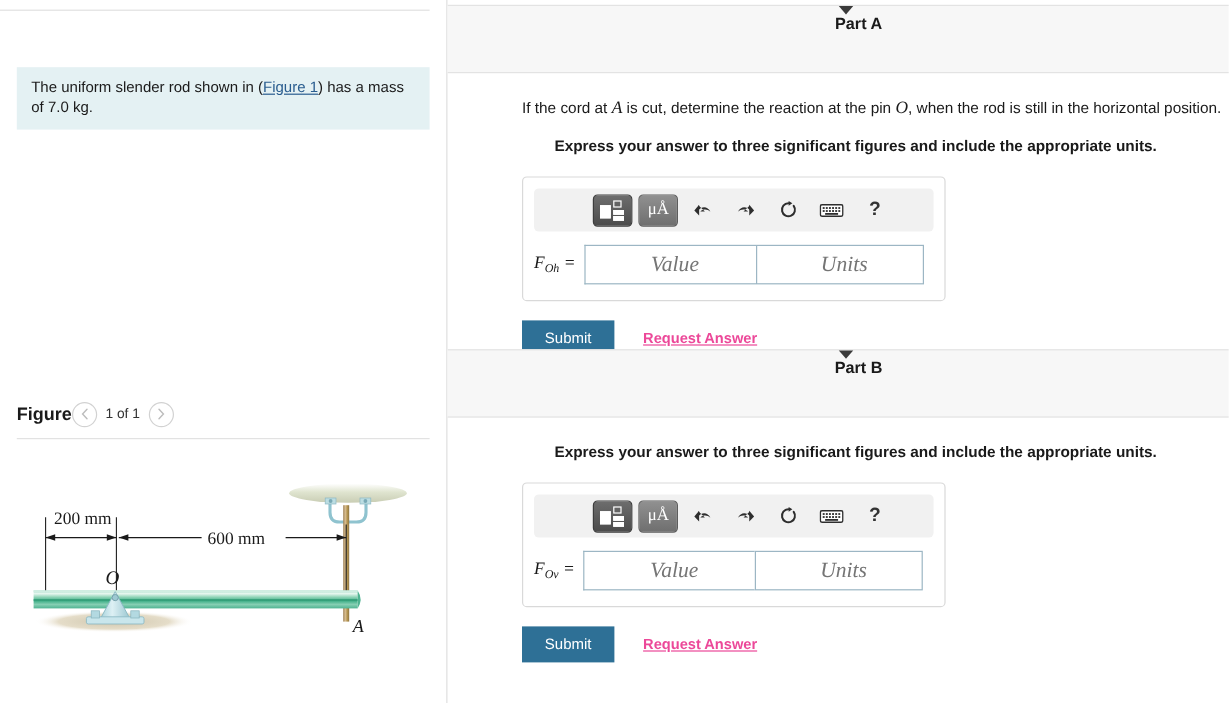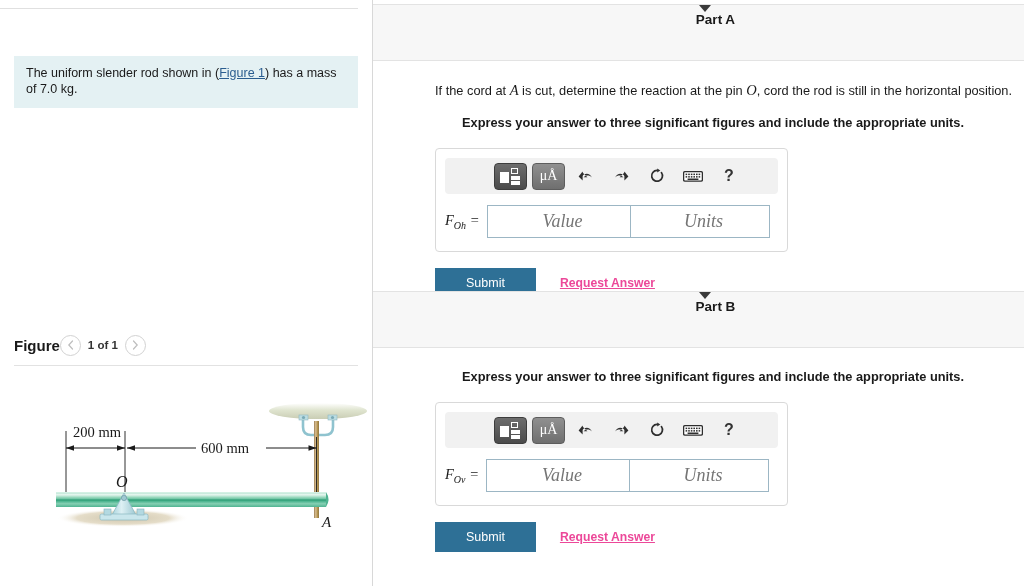--- a/index.html
+++ b/index.html
@@ -45,35 +45,35 @@
   .figure-header {
     position: absolute;
     left: 14px; top: 330px;
     width: 344px;
     height: 30px;
     display: flex; align-items: center; justify-content: flex-start;
   }
   .figure-title {
     font-size: 15px; font-weight: bold; color: #1a1a1a;
   }
-  .fig-pager { display: flex; align-items: center; gap: 7px; font-weight: bold; }
+  .fig-pager { display: flex; align-items: center; gap: 7px; }
   .pager-circle {
     width: 21px; height: 21px; border-radius: 50%;
     border: 1px solid #d2d2d2; background: #fff;
     display: flex; align-items: center; justify-content: center;
     color: #b8b8b8; font-size: 11px; line-height: 1;
     cursor: pointer;
   }
   .pager-count { font-size: 11.5px; color: #333; }
   .figure-rule {
     position: absolute; left: 14px; top: 365px; width: 344px; height: 1px;
     background: #e2e2e2;
   }
   .figure-canvas {
-    position: absolute; left: 0px; top: 375px; width: 297px; height: 211px; padding-left: 28px;
+    position: absolute; left: 0px; top: 375px; width: 297px; height: 211px;
   }
 
   
   .right-pane {
     width: 651px; height: 586px; position: relative; background: #fff;
     flex: 0 0 651px;
   }
   .part-section { position: absolute; left: 0; width: 651px; }
   .part-header {
     background: #f7f7f7;
@@ -184,21 +184,21 @@
   .ans-value { width: 143px; border-right: none; }
   .ans-units { width: 140px; }
 
   .submit-row { display: flex; align-items: center; margin-top: 16px; }
   .submit-btn {
     background: #2e7096;
     color: #fff;
     border: none;
     font-size: 12.5px;
     font-family: "Liberation Sans", sans-serif;
-    padding: 8px 31px;
+    padding: 8px 19px;
     cursor: pointer;
   }
   .request-link {
     margin-left: 24px;
     color: #ec4899;
     font-size: 12.2px;
     font-weight: bold;
     text-decoration: underline;
     cursor: pointer;
   }
@@ -316,21 +316,21 @@
 
   <div class="right-pane">
 
     <div class="part-section" style="top:4px;">
       <div class="part-header">
         <div class="caret"></div>
         <div class="part-title">Part A</div>
       </div>
       <div class="part-body">
         <div class="qtext">
-          <span>If the cord at </span><span class="var">A</span><span> is cut, determine the reaction at the pin </span><span class="var">O</span><span>, cord the rod is still in the horizontal position.</span>
+          <span>If the cord at </span><span class="var">A</span><span> is cut, determine the reaction at the pin </span><span class="var">O</span><span>, when the rod is still in the horizontal position.</span>
         </div>
         <div class="qbold">Express your answer to three significant figures and include the appropriate units.</div>
 
         <div class="answer-box">
           <div class="mathbar">
             <div class="mbtn mbtn-template">
               <span class="tmpl-glyph">
                 <i class="t1"></i>
                   <i class="t2"></i>
                   <i class="t3"></i>

